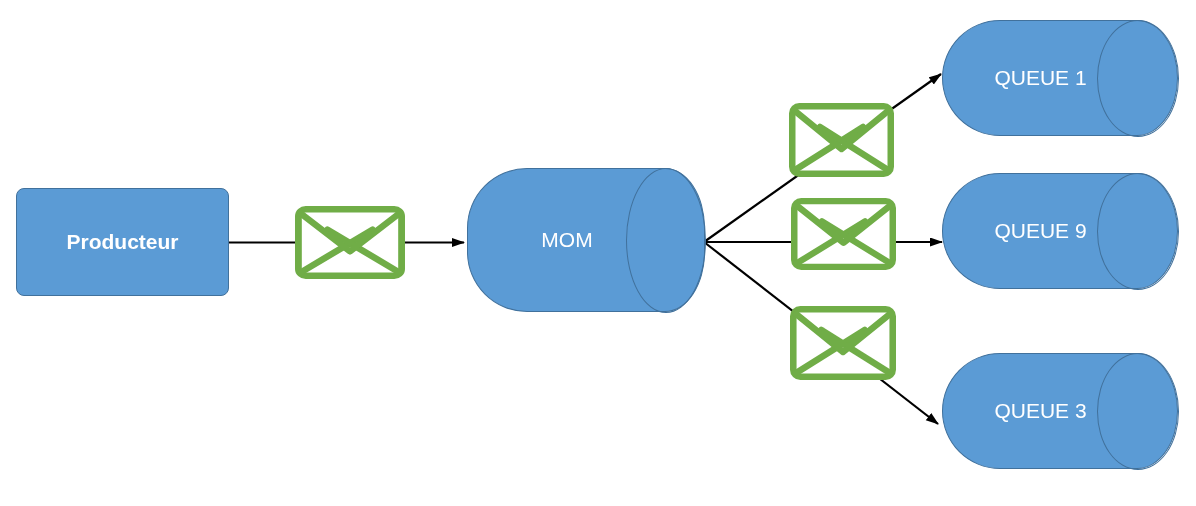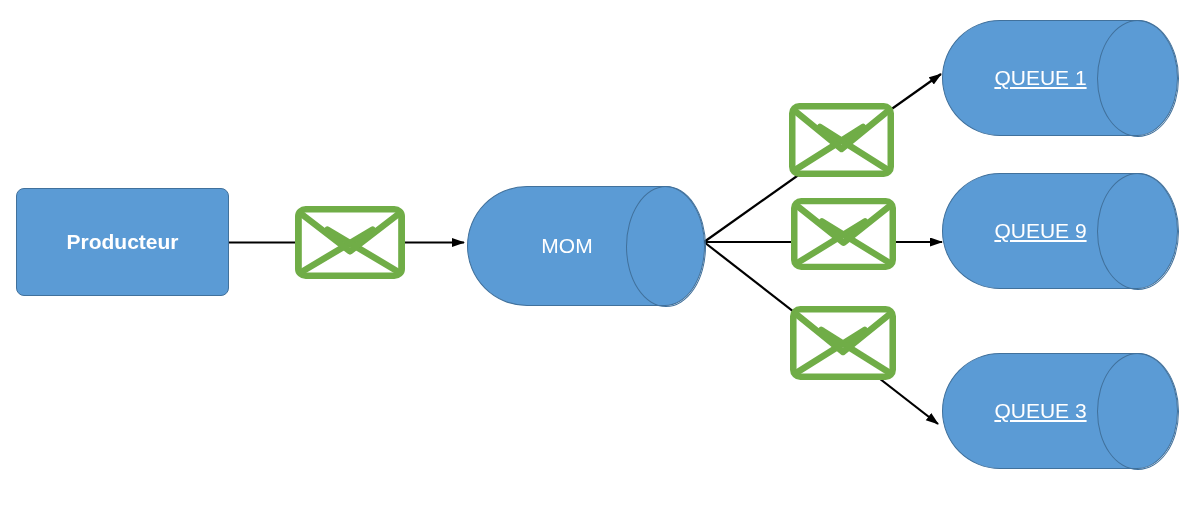--- a/index.html
+++ b/index.html
@@ -37,28 +37,28 @@
     position:absolute;top:-1.5px;bottom:-1.5px;right:-1.5px;
     border:1.5px solid var(--node-border);
     border-radius:50%;
     background:transparent;
     box-sizing:border-box;
   }
   .cyl-label{
     position:absolute;top:0;bottom:0;left:0;
     display:flex;align-items:center;justify-content:center;
   }
-  #mom{left:467px;top:186px;width:238px;height:120px;
+  #mom{left:467px;top:168px;width:238px;height:144px;
        border-radius:60px 40px 40px 60px / 60px 60px 60px 60px;}
   #mom .cyl-cap{width:80px;}
   #mom .cyl-label{width:198px;}
   .queue{left:942px;width:236px;height:116px;
        border-radius:58px 41px 41px 58px / 58px 58px 58px 58px;}
   .queue .cyl-cap{width:82px;}
-  .queue .cyl-label{width:195px;text-decoration:underline;}
+  .queue .cyl-label{width:195px;}
   #queue1{top:20px;}
   #queue2{top:173px;}
   #queue3{top:353px;}
   #producteur{left:16px;top:188px;width:213px;height:108px;}
   .connector-layer{z-index:1;}
   .envelope{position:absolute;z-index:3;}
   #envelope-a{left:295px;top:206px;width:110px;height:73px;}
   #envelope-b{left:789px;top:103px;width:105px;height:74px;}
   #envelope-c{left:791px;top:198px;width:105px;height:72px;}
   #envelope-d{left:790px;top:306px;width:106px;height:74px;}

